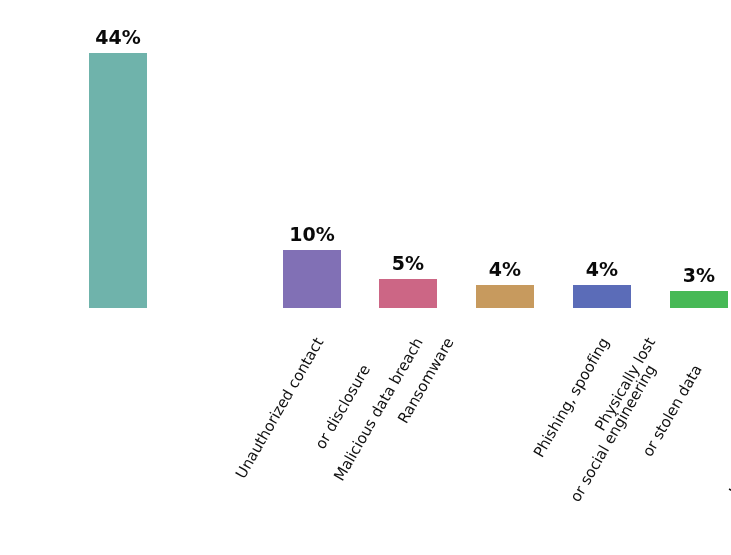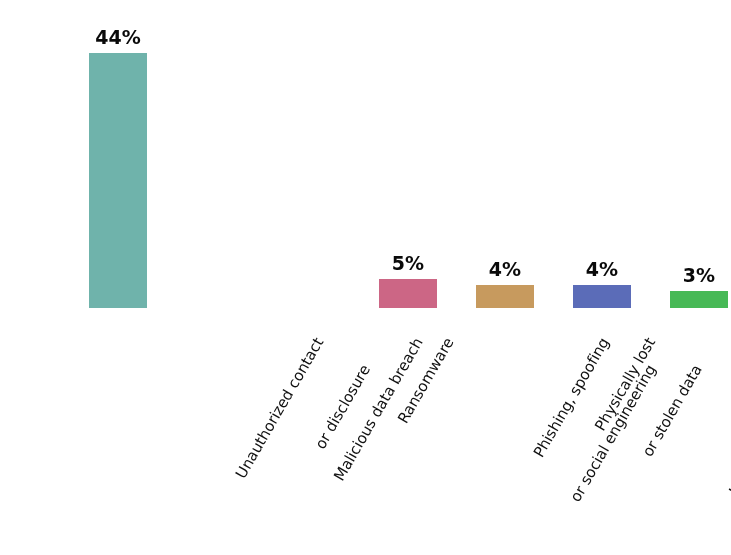--- a/index.html
+++ b/index.html
@@ -63,20 +63,24 @@
 
 <div id="page">
   <div class="plot">
 
     <div class="bar" style="left:89px; width:58px; height:255px;">
       <div class="bar-label" style="bottom:261px;">44%</div>
       <div class="bar-rect" style="height:255px; background:#6FB3AB;"></div>
     </div>
 
 
+    <div class="bar" style="left:283px; width:58px; height:58px;">
+      <div class="bar-label" style="bottom:64px;">10%</div>
+      <div class="bar-rect" style="height:58px; background:#8170B5;"></div>
+    </div>
 
     <div class="bar" style="left:379px; width:58px; height:29px;">
       <div class="bar-label" style="bottom:35px;">5%</div>
       <div class="bar-rect" style="height:29px; background:#CC6685;"></div>
     </div>
 
     <div class="bar" style="left:476px; width:58px; height:23px;">
       <div class="bar-label" style="bottom:29px;">4%</div>
       <div class="bar-rect" style="height:23px; background:#C79A5E;"></div>
     </div>

